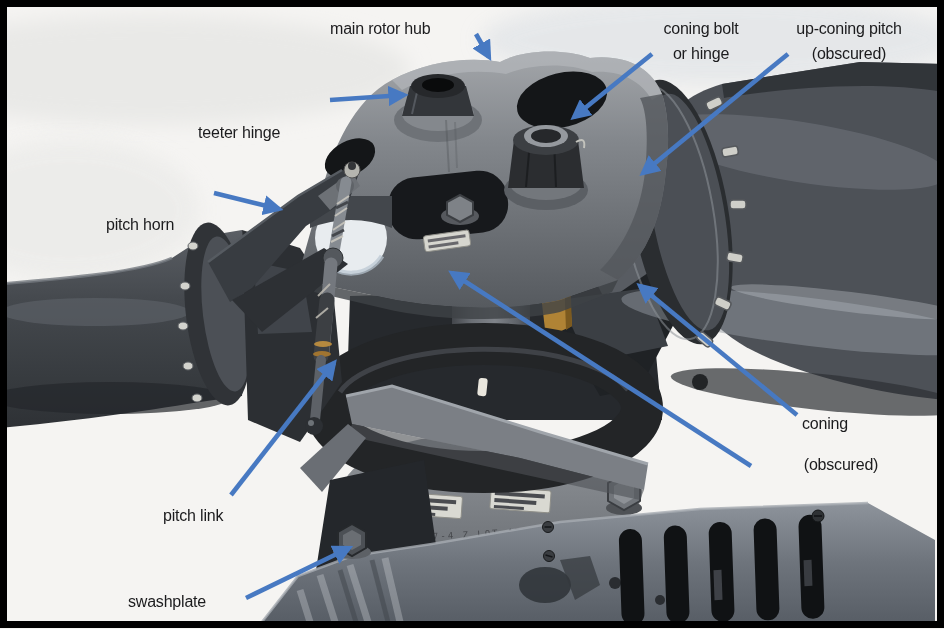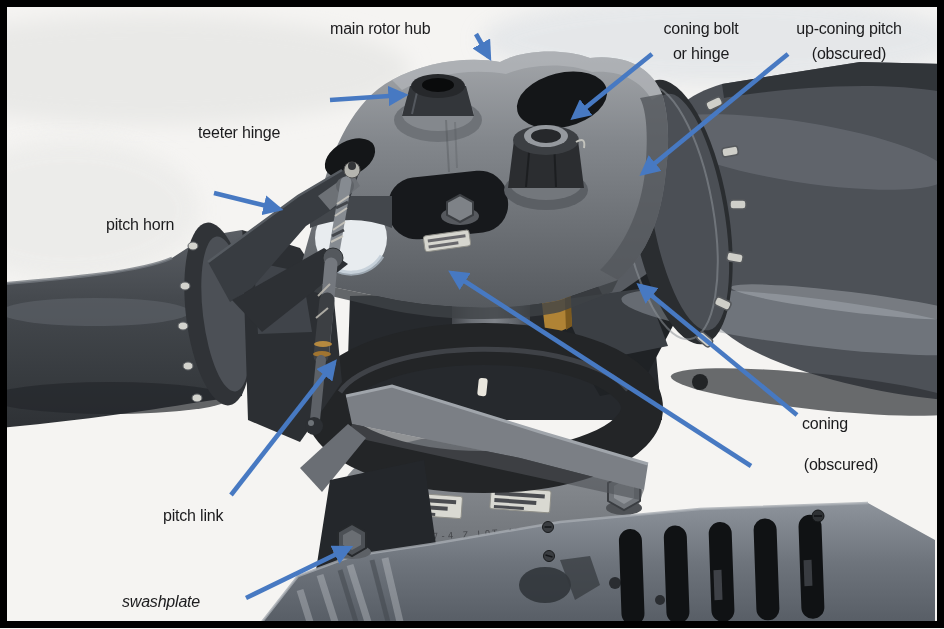--- a/index.html
+++ b/index.html
@@ -331,18 +331,18 @@
     </div>
     <div class="label" style="left:802px;top:411px;">
       <span>coning</span>
     </div>
     <div class="label center" style="left:773px;top:452px;width:136px;">
       <span class="ln">(obscured)</span>
     </div>
     <div class="label" style="left:163px;top:503px;">
       <span>pitch link</span>
     </div>
-    <div class="label" style="left:122px;top:589px;font-style:italic;">
+    <div class="label" style="left:128px;top:589px;">
       <span>swashplate</span>
     </div>
   </div>
 
 </div>
 
 </body></html>

